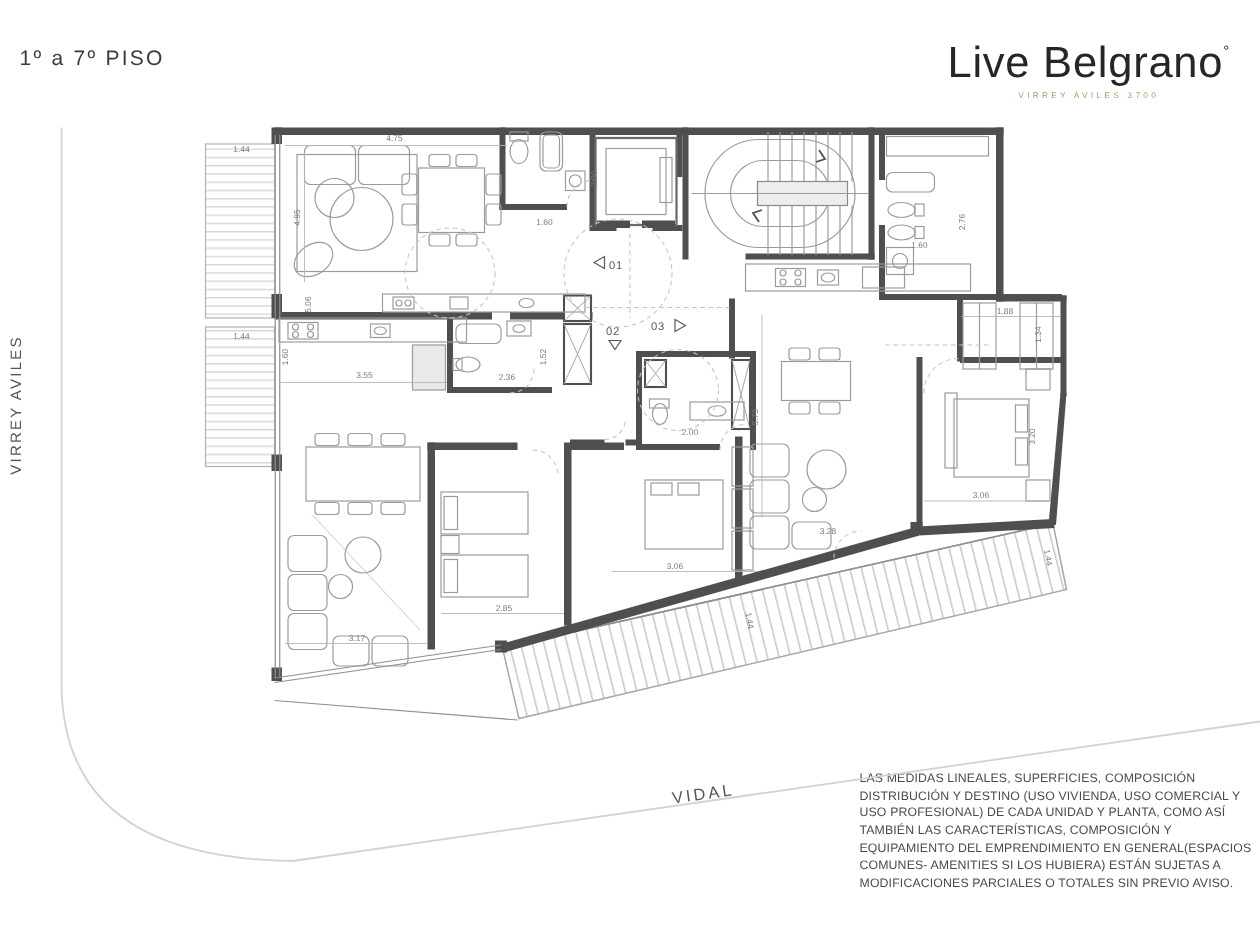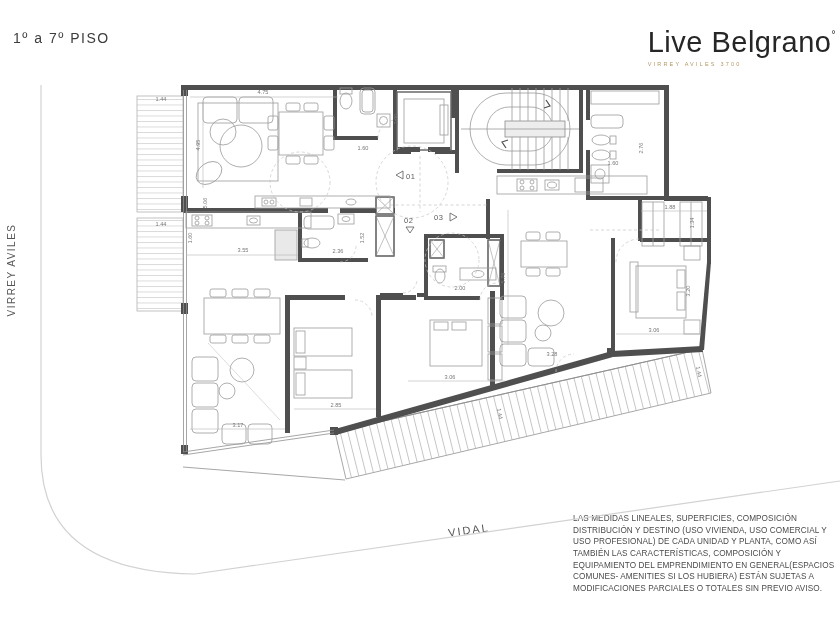--- a/index.html
+++ b/index.html
@@ -1,20 +1,20 @@
 <!DOCTYPE html>
 <html><head>
 <meta charset="utf-8">
 <style>
   html,body{margin:0;padding:0;background:#ffffff;}
   .page{position:relative;width:840px;height:630px;background:#fff;overflow:hidden;
         font-family:"Liberation Sans",sans-serif;}
   .plan-title{position:absolute;left:13px;top:30px;font-size:14px;letter-spacing:1.5px;
         color:#3c3c3c;font-weight:400;}
-  .brand{position:absolute;right:4px;top:28px;}
+  .brand{position:absolute;right:20px;top:28px;text-align:center;}
   .brand-name{font-family:"Liberation Sans",sans-serif;font-weight:300;font-size:29px;
         color:#262626;letter-spacing:0.5px;line-height:1;}
   .brand-mark{font-size:10px;vertical-align:14px;color:#262626;}
   .brand-tagline{margin-top:4px;font-size:5.5px;letter-spacing:2.2px;color:#b39964;}
   .street-left{position:absolute;left:6px;top:215px;width:110px;
         transform:rotate(-90deg);transform-origin:55px 55px;
         font-size:10px;letter-spacing:1.5px;color:#555;text-align:center;}
   .street-bottom{position:absolute;left:448px;top:524px;font-size:11px;letter-spacing:2px;
         color:#555;transform:rotate(-8deg);}
   .disclaimer{position:absolute;left:573px;top:513px;width:270px;font-size:8.2px;

